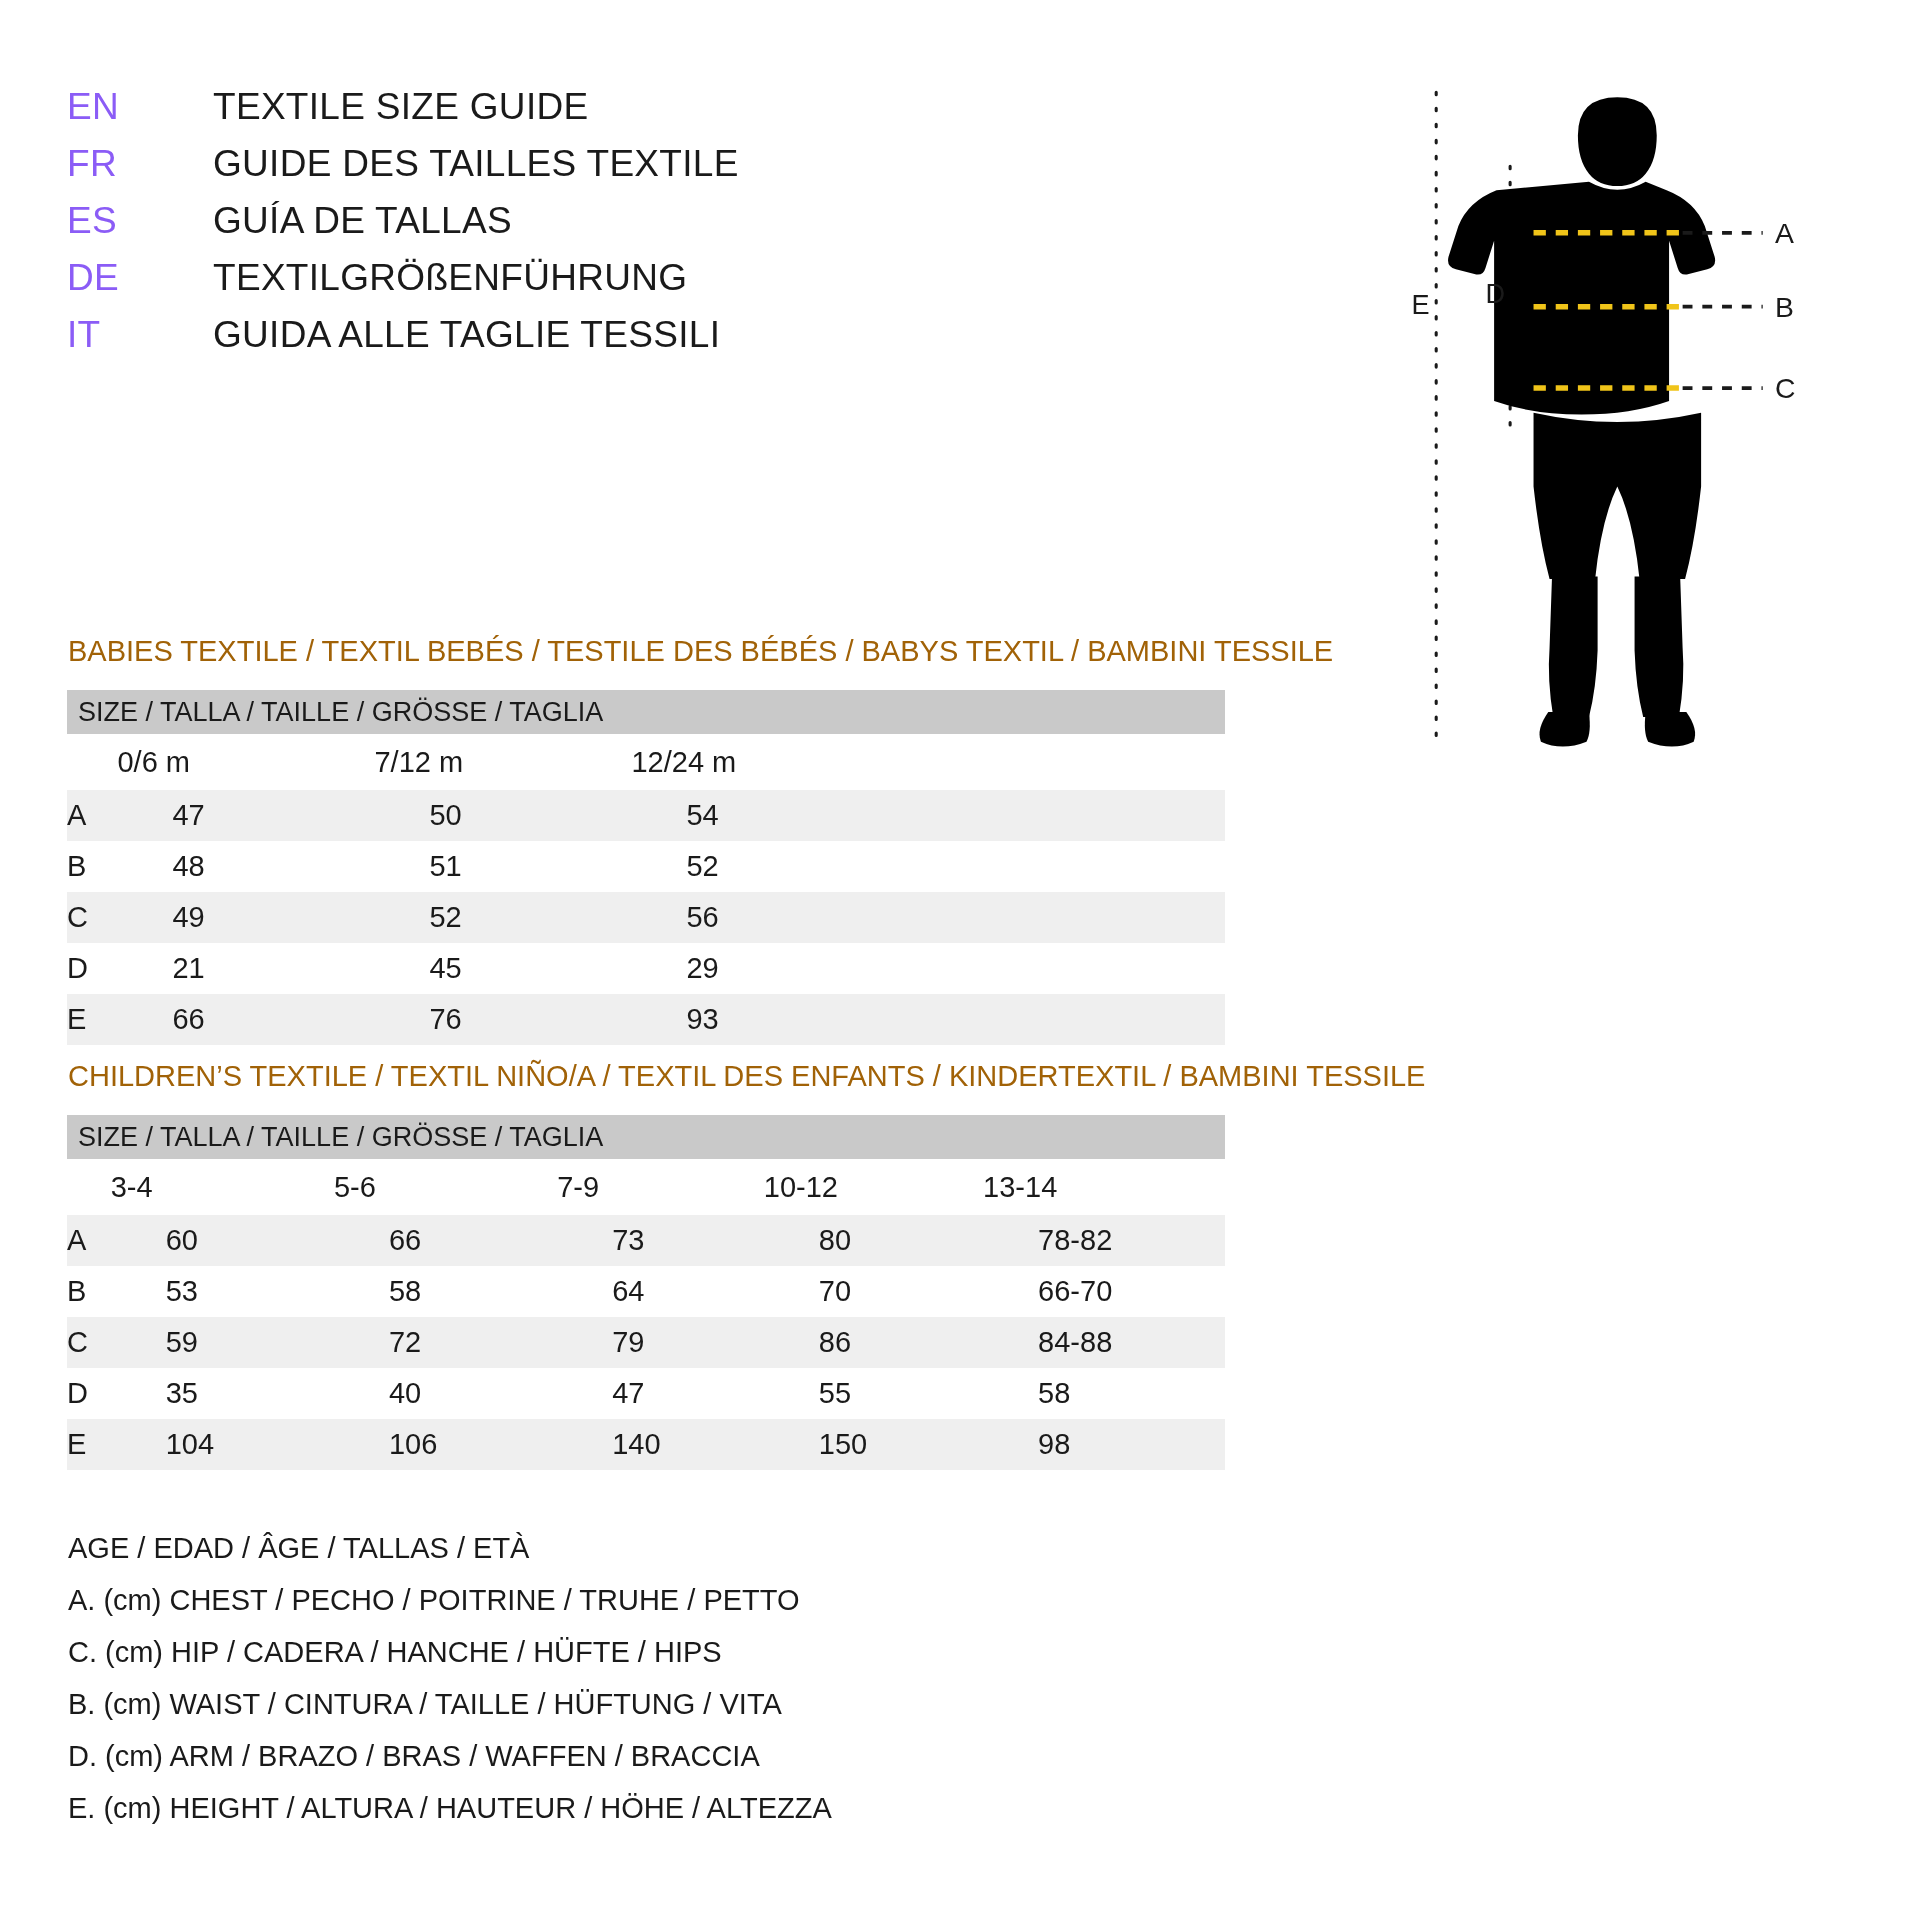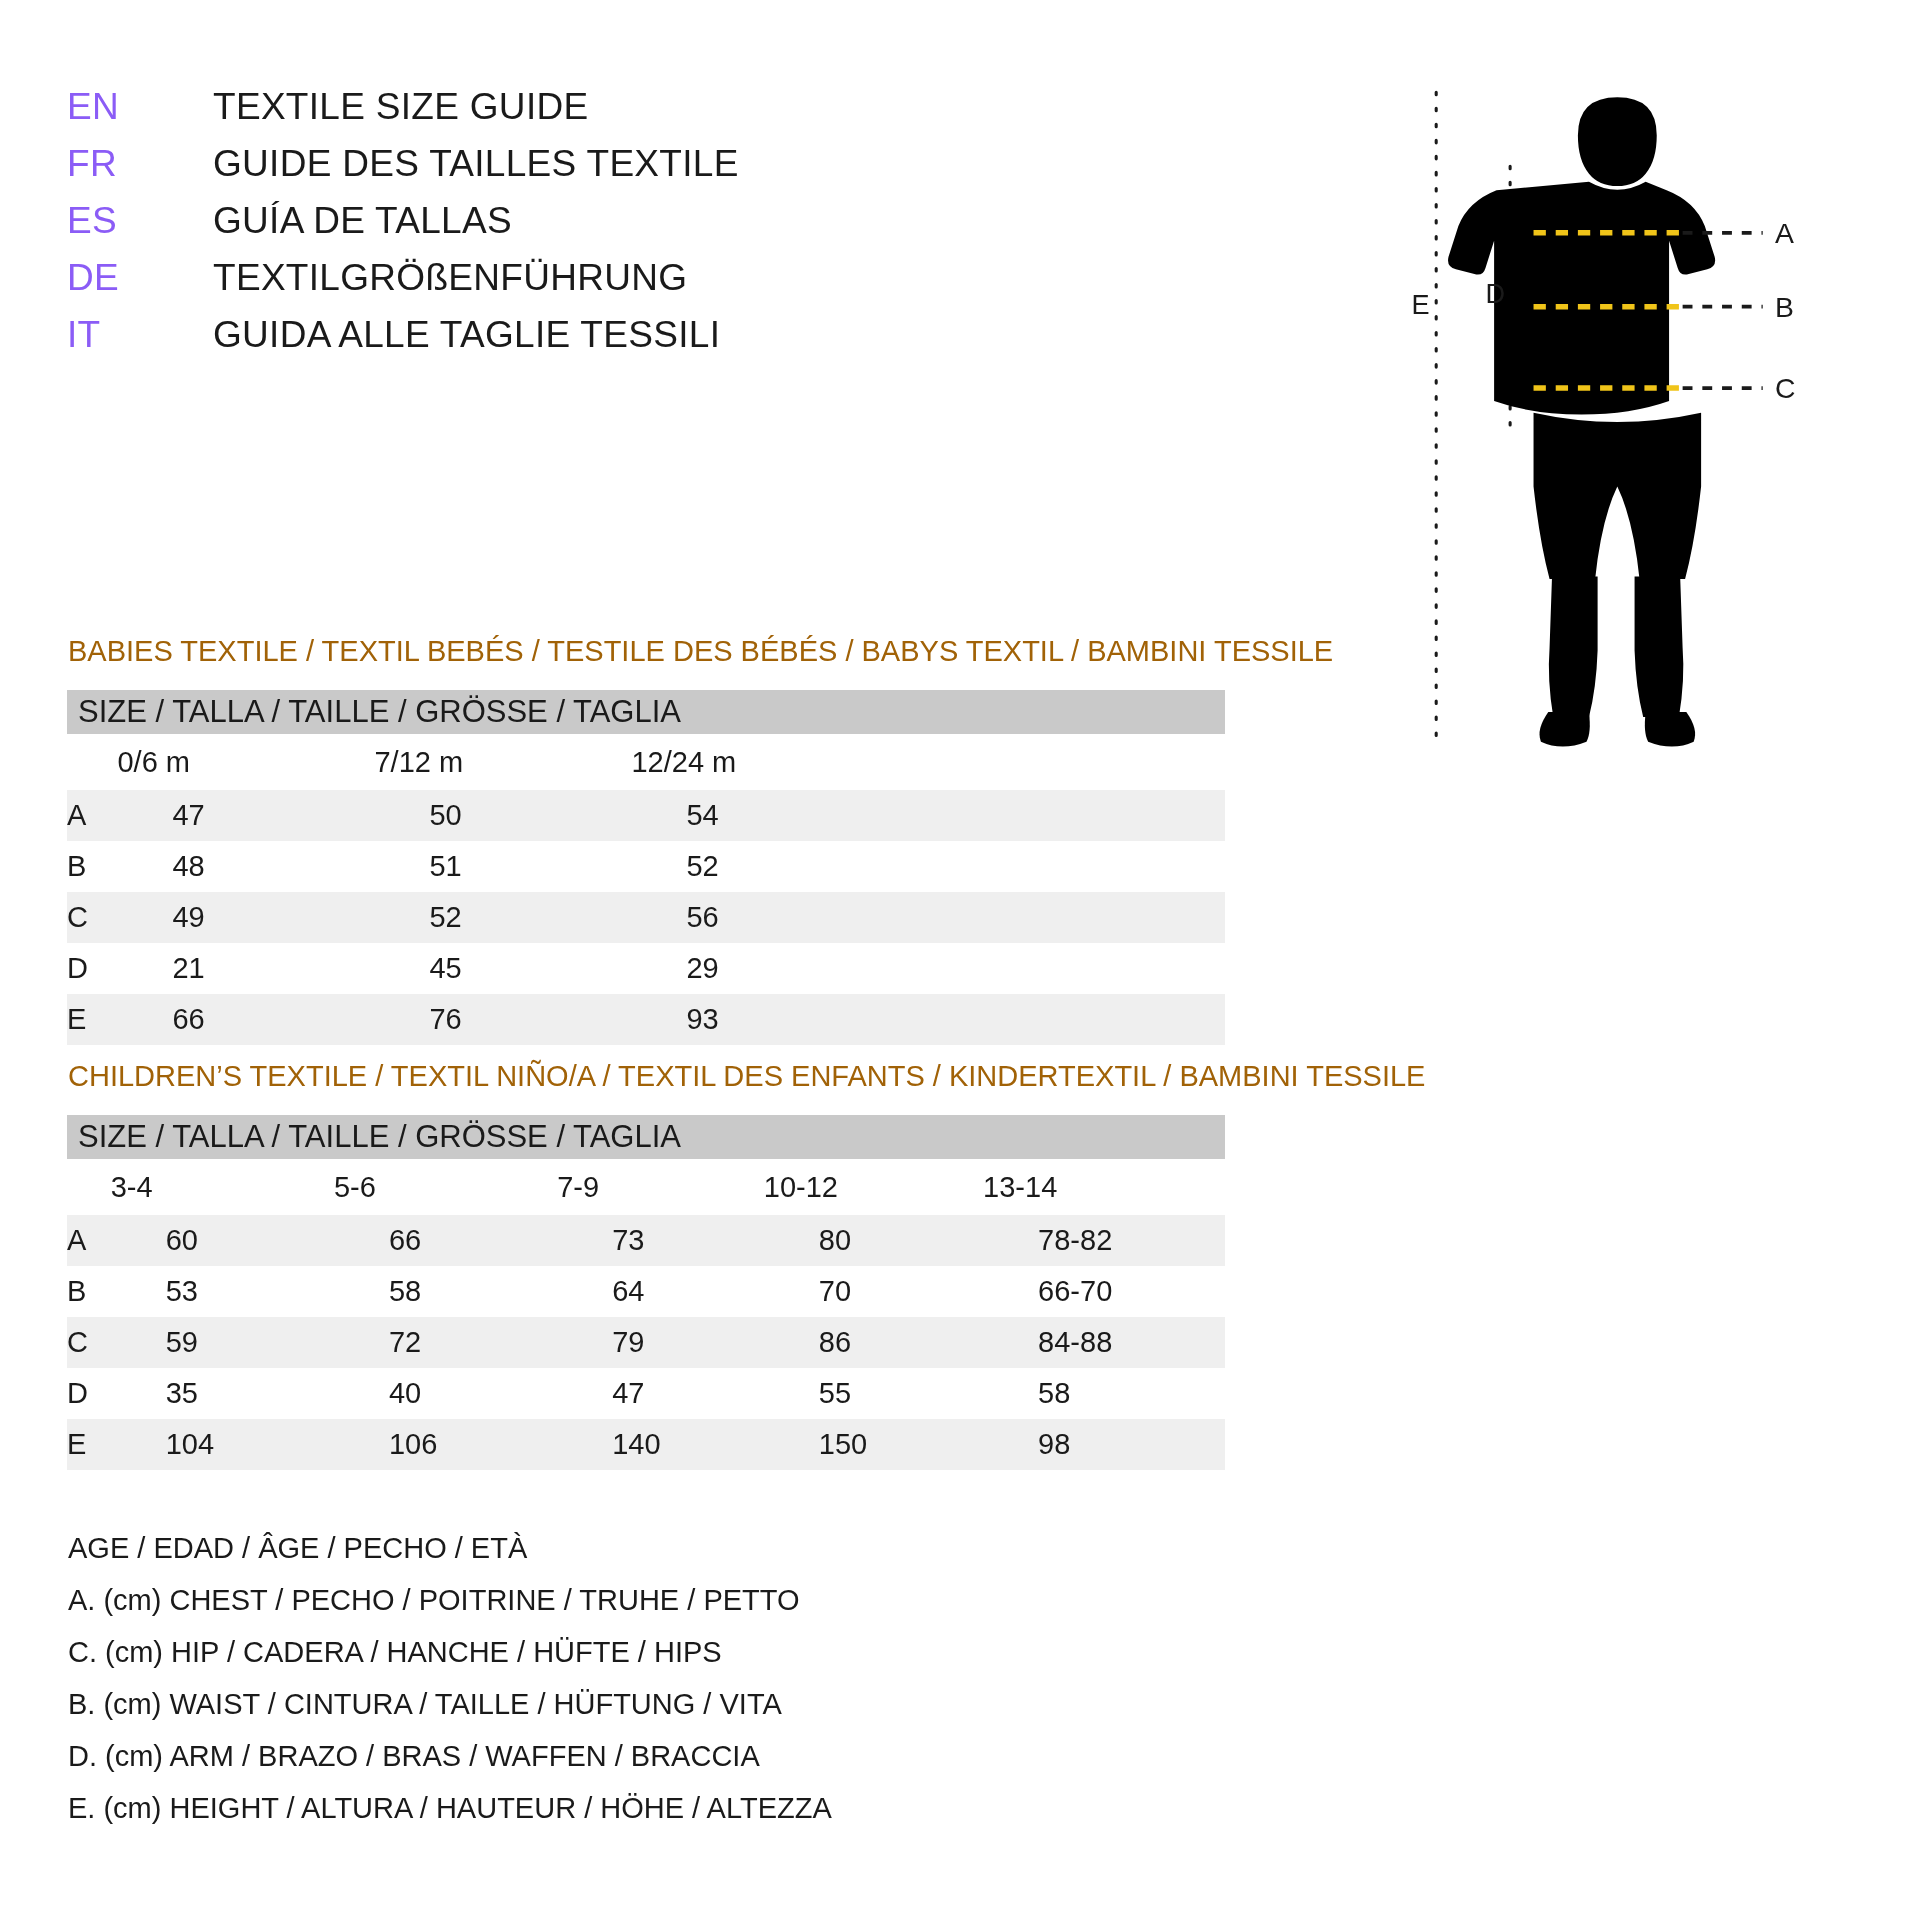--- a/index.html
+++ b/index.html
@@ -79,21 +79,21 @@
 
   .size-table td, .size-table th {
     padding: 0;
     text-align: left;
     font-weight: normal;
   }
   .hdr-bar td {
     background: #c9c9c9;
     height: 44px;
     padding-left: 11px;
-    font-size: 31px;
+    font-size: 27px;
   }
   .col-row td {
     height: 56px;
     background: #ffffff;
   }
   .data-row td {
     height: 51px;
   }
   .row-shade td { background: #efefef; }
   .row-plain td { background: #ffffff; }
@@ -311,21 +311,21 @@
       <td class="c-v1 num num-0">104</td>
       <td class="c-v2 num num-1">106</td>
       <td class="c-v3 num num-2">140</td>
       <td class="c-v4 num num-3">150</td>
       <td class="c-v5 num num-4">98</td>
     </tr>
   </tbody>
     </table>
 
   <div class="legend">
-    <div class="legend-row">AGE / EDAD / ÂGE / PECHO / ETÀ</div>
+    <div class="legend-row">AGE / EDAD / ÂGE / TALLAS / ETÀ</div>
     <div class="legend-row">A. (cm) CHEST / PECHO / POITRINE / TRUHE / PETTO</div>
     <div class="legend-row">C. (cm) HIP / CADERA / HANCHE / HÜFTE / HIPS</div>
     <div class="legend-row">B. (cm) WAIST / CINTURA / TAILLE / HÜFTUNG / VITA</div>
     <div class="legend-row">D. (cm) ARM / BRAZO / BRAS / WAFFEN / BRACCIA</div>
     <div class="legend-row">E. (cm) HEIGHT / ALTURA / HAUTEUR / HÖHE / ALTEZZA</div>
   </div>
 
 </div>
 
 

